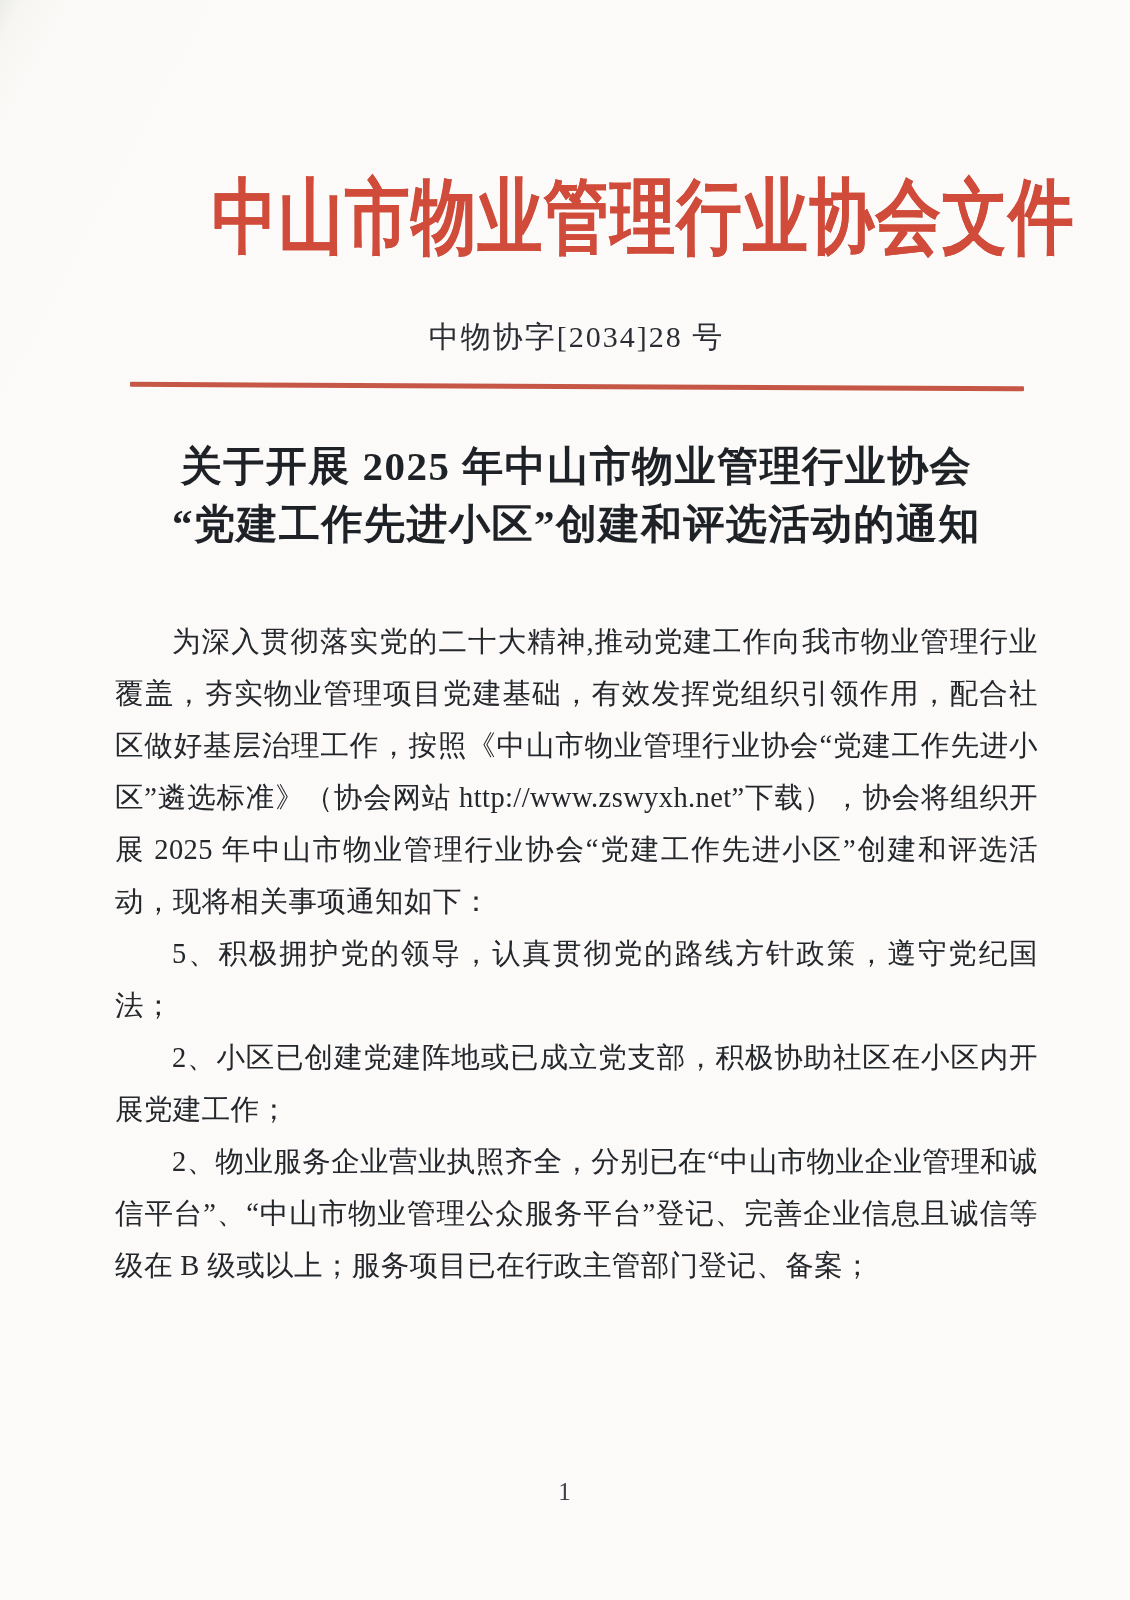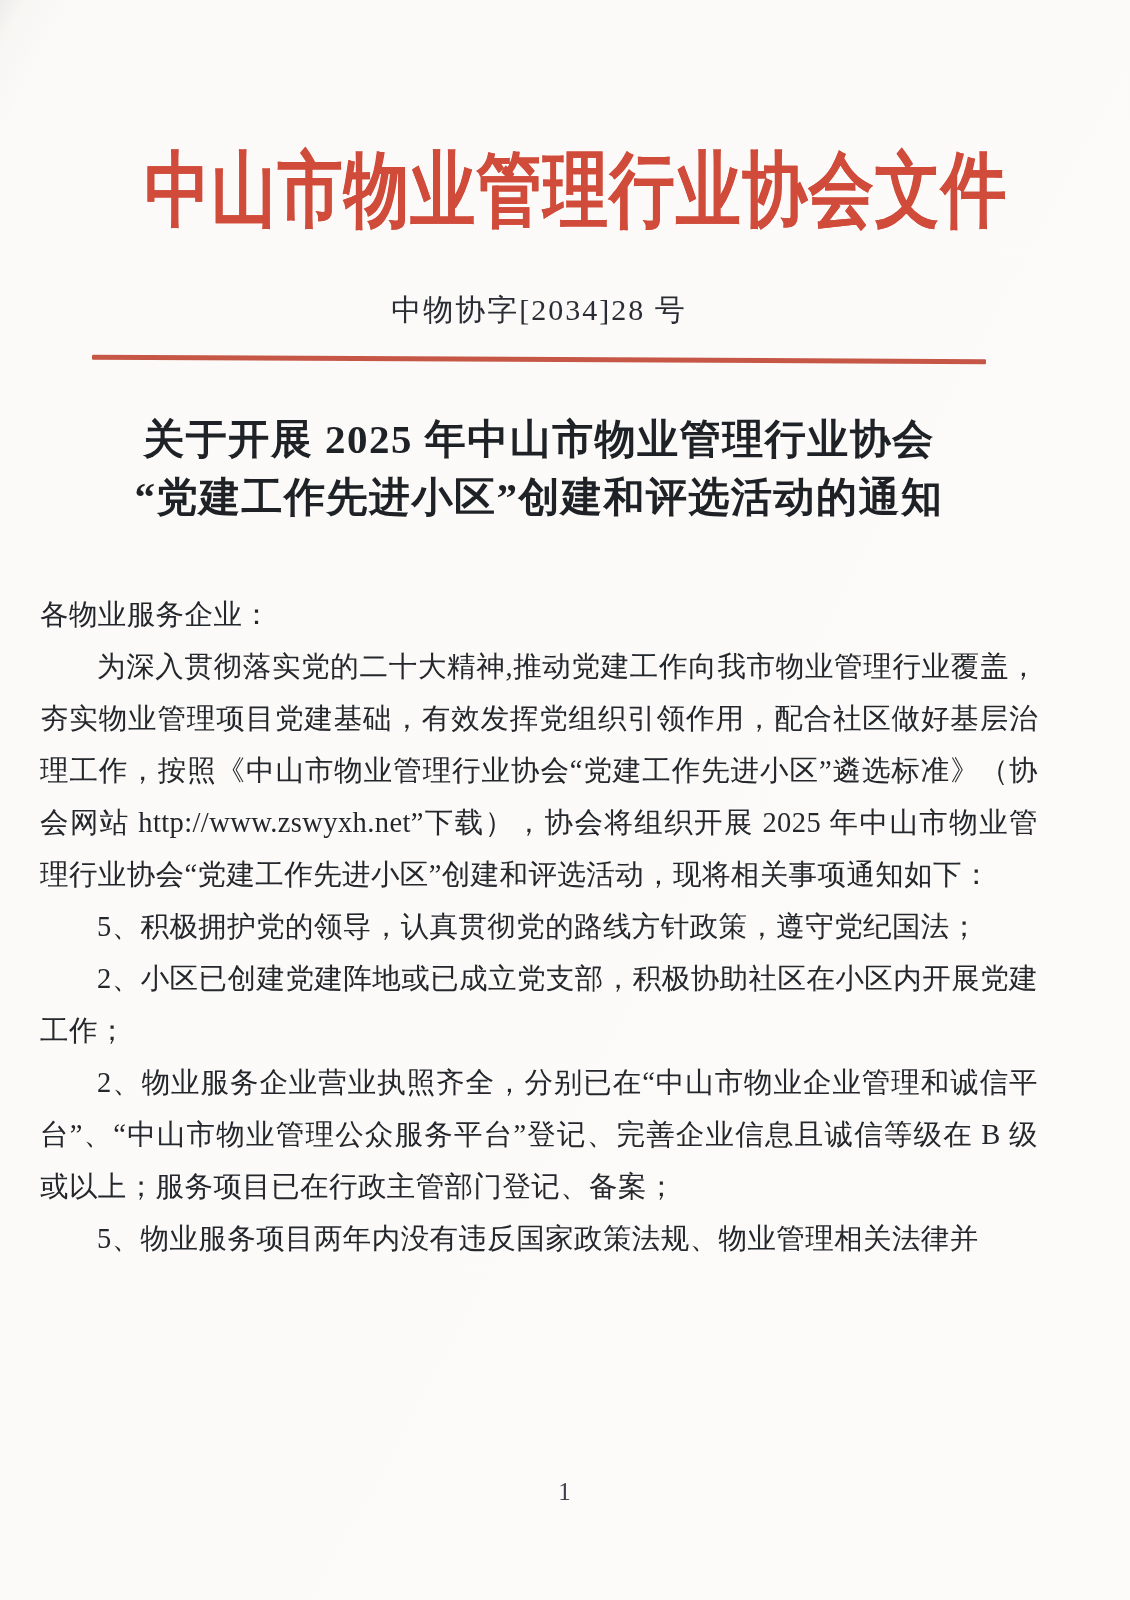--- a/index.html
+++ b/index.html
@@ -14,21 +14,22 @@
     width: 1130px;
     height: 1600px;
     margin: 0 auto;
     overflow: hidden;
     background:
       linear-gradient(118deg, #ececea 0%, #f7f6f3 1.2%, #fbfaf8 4%, #fcfbf9 100%);
     color: #25282d;
   }
 
   .page-inner {
-    padding: 146px 92px 0 40px;
+    padding: 146px 92px 0 115px;
+    margin-top: 27px;
   }
 
   
   .letterhead {
     text-align: center;
     white-space: nowrap;
     font-size: 82px;
     line-height: 1.1;
     font-weight: 900;
     color: #d14b3a;
@@ -110,32 +111,30 @@
 
       <div class="red-rule"></div>
     </header>
 
     <h2 class="doc-title">
       <span>关于开展 2025 年中山市物业管理行业协会</span><br>
       <span>“党建工作先进小区”创建和评选活动的通知</span>
     </h2>
 
     <main class="body-text">
-      <p class="salutation">各物业服务企业：</p>
 
       <p class="para">为深入贯彻落实党的二十大精神,推动党建工作向我市物业管理行业覆盖，夯实物业管理项目党建基础，有效发挥党组织引领作用，配合社区做好基层治理工作，按照《中山市物业管理行业协会“党建工作先进小区”遴选标准》（协会网站 http://www.zswyxh.net”下载），协会将组织开展 2025 年中山市物业管理行业协会“党建工作先进小区”创建和评选活动，现将相关事项通知如下：</p>
 
 
       <p class="para">5、积极拥护党的领导，认真贯彻党的路线方针政策，遵守党纪国法；</p>
 
       <p class="para">2、小区已创建党建阵地或已成立党支部，积极协助社区在小区内开展党建工作；</p>
 
 
       <p class="para">2、物业服务企业营业执照齐全，分别已在“中山市物业企业管理和诚信平台”、“中山市物业管理公众服务平台”登记、完善企业信息且诚信等级在 B 级或以上；服务项目已在行政主管部门登记、备案；</p>
 
-      <p class="para">5、物业服务项目两年内没有违反国家政策法规、物业管理相关法律并</p>
     </main>
   </div>
 
   <footer class="page-footer">
     <span class="page-number">1</span>
   </footer>
 </div>
 
 </body></html>

